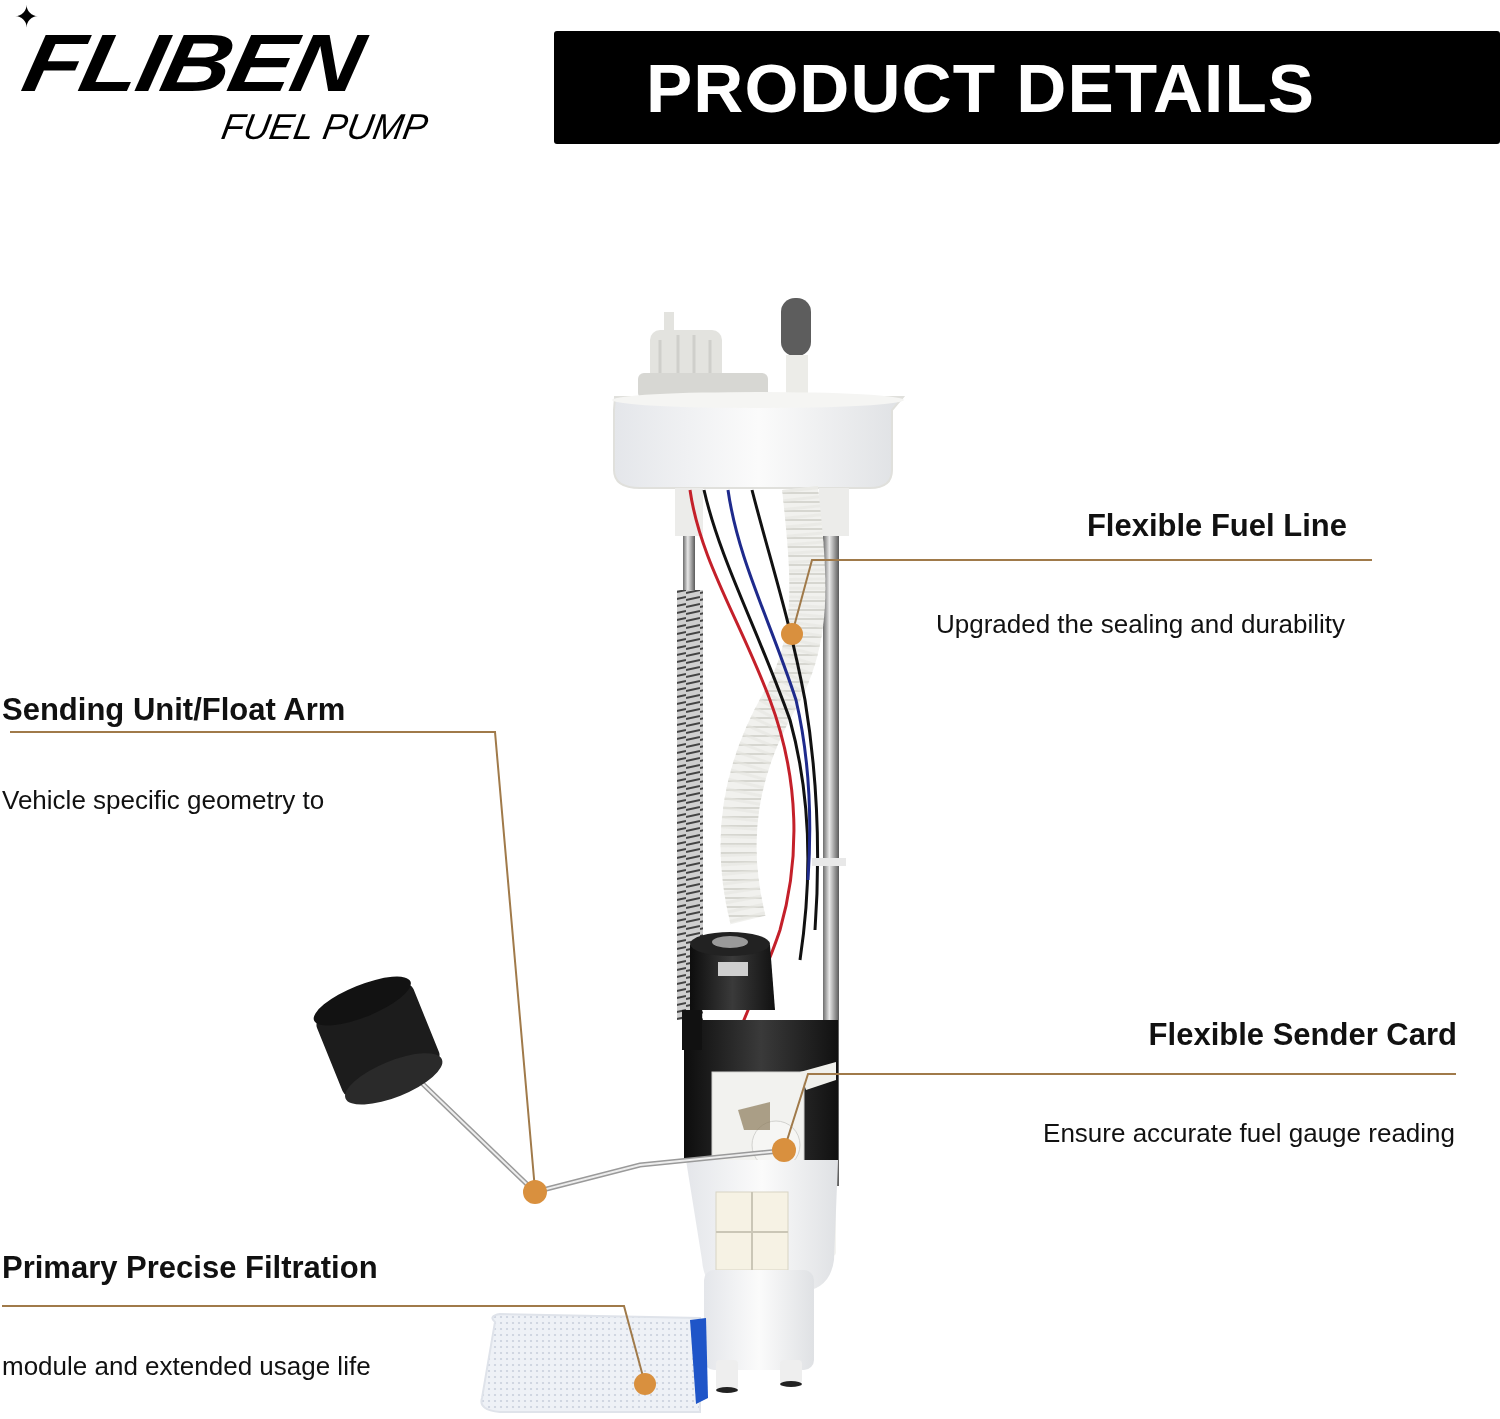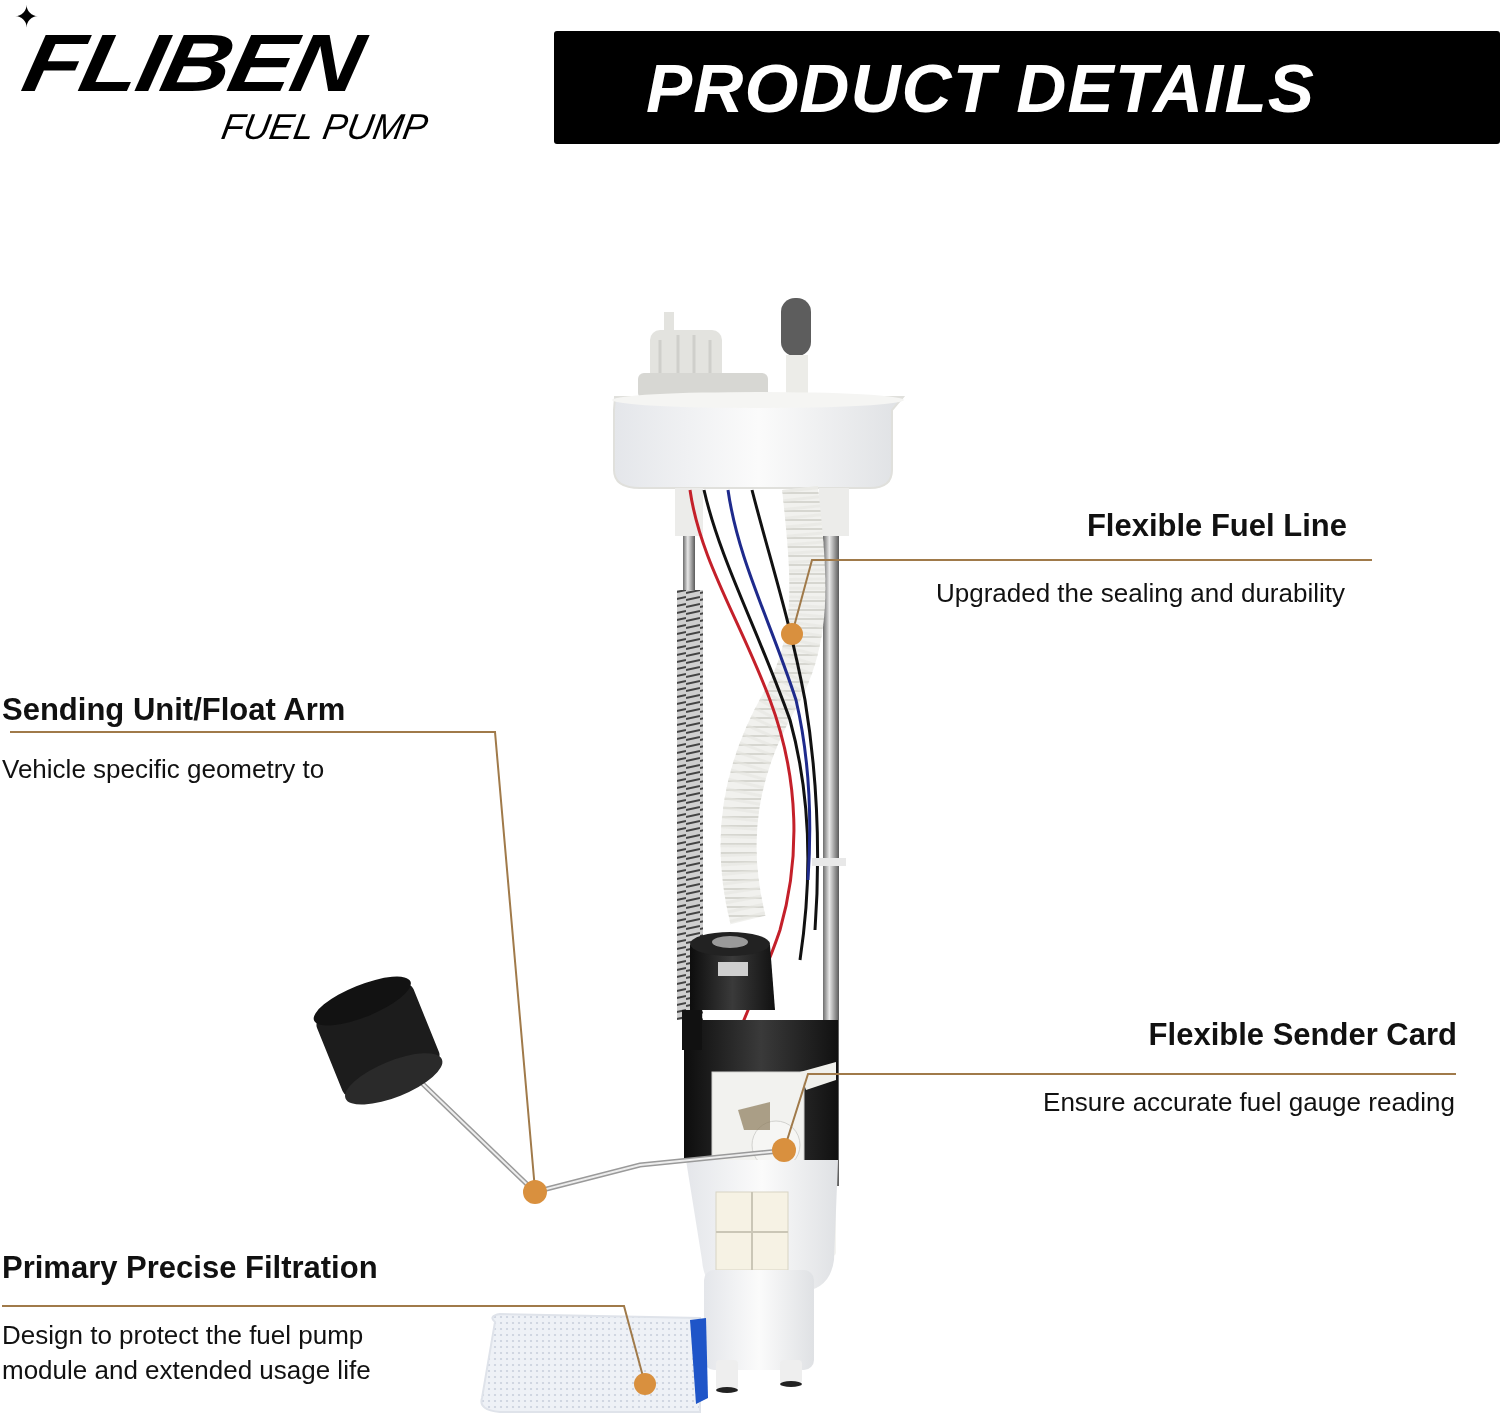--- a/index.html
+++ b/index.html
@@ -2,24 +2,24 @@
 <html><head>
 <meta charset="utf-8">
 <style>
   html, body { margin: 0; padding: 0; background: #ffffff; }
   body { width: 1500px; height: 1419px; position: relative; overflow: hidden; font-family: "Liberation Sans", sans-serif; color: #111; }
   .abs { position: absolute; }
   .brand { left: 20px; top: 4px; width: 440px; height: 150px; }
   .brand-star { left: 14px; top: 2px; font-size: 30px; line-height: 30px; color: #000; }
   .brand-name { left: 34px; top: 22px; font-family: "Liberation Sans", sans-serif; font-weight: 900; font-style: italic; font-size: 96px; letter-spacing: -2px; color: #000; transform: skewX(-12deg) scaleY(0.85); transform-origin: left top; line-height: 96px; }
   .brand-sub { left: 222px; top: 108px; font-style: italic; font-size: 36px; line-height: 38px; color: #000; letter-spacing: 0px; transform: skewX(-10deg); }
-  .header-bar { left: 554px; top: 31px; width: 946px; height: 113px; background: #000; border-radius: 3px; display: flex; align-items: center; font-style: italic; }
+  .header-bar { left: 554px; top: 31px; width: 946px; height: 113px; background: #000; border-radius: 3px; display: flex; align-items: center; }
   .header-title { margin-left: 92px; color: #fff; font-weight: 700; font-size: 68px; letter-spacing: 1px; transform: scaleX(1.02); transform-origin: left center; }
   .callout-title { font-weight: 700; font-size: 31px; color: #111; white-space: nowrap; }
-  .callout-desc { font-size: 26px; color: #111; line-height: 35px; }
+  .callout-desc { font-size: 26px; color: #111; line-height: 35px; margin-top: 31px; }
   .right { text-align: center; }
   svg.art { position: absolute; left: 0; top: 0; }
 </style>
 </head>
 <body>
 
 <div class="abs brand">
 </div>
 <div class="abs brand-star">✦</div>
 <div class="abs brand-name">FLIBEN</div>
@@ -152,15 +152,14 @@
 <div class="abs callout-title" style="left:2px; top:684px;margin-top:8px;">Sending Unit/Float Arm</div>
 <div class="abs callout-desc" style="left:2px; top:752px;">
   <div>Vehicle specific geometry to</div>
 </div>
 
 <div class="abs callout-title right" style="right:43px; top:1017px;">Flexible Sender Card</div>
 <div class="abs callout-desc right" style="right:45px; top:1085px;">Ensure accurate fuel gauge reading</div>
 
 <div class="abs callout-title" style="left:2px; top:1250px;">Primary Precise Filtration</div>
 <div class="abs callout-desc" style="left:2px; top:1318px;">
-  <div>Design to protect the fuel pump</div>
   <div>module and extended usage life</div>
 </div>
 
 </body></html>

